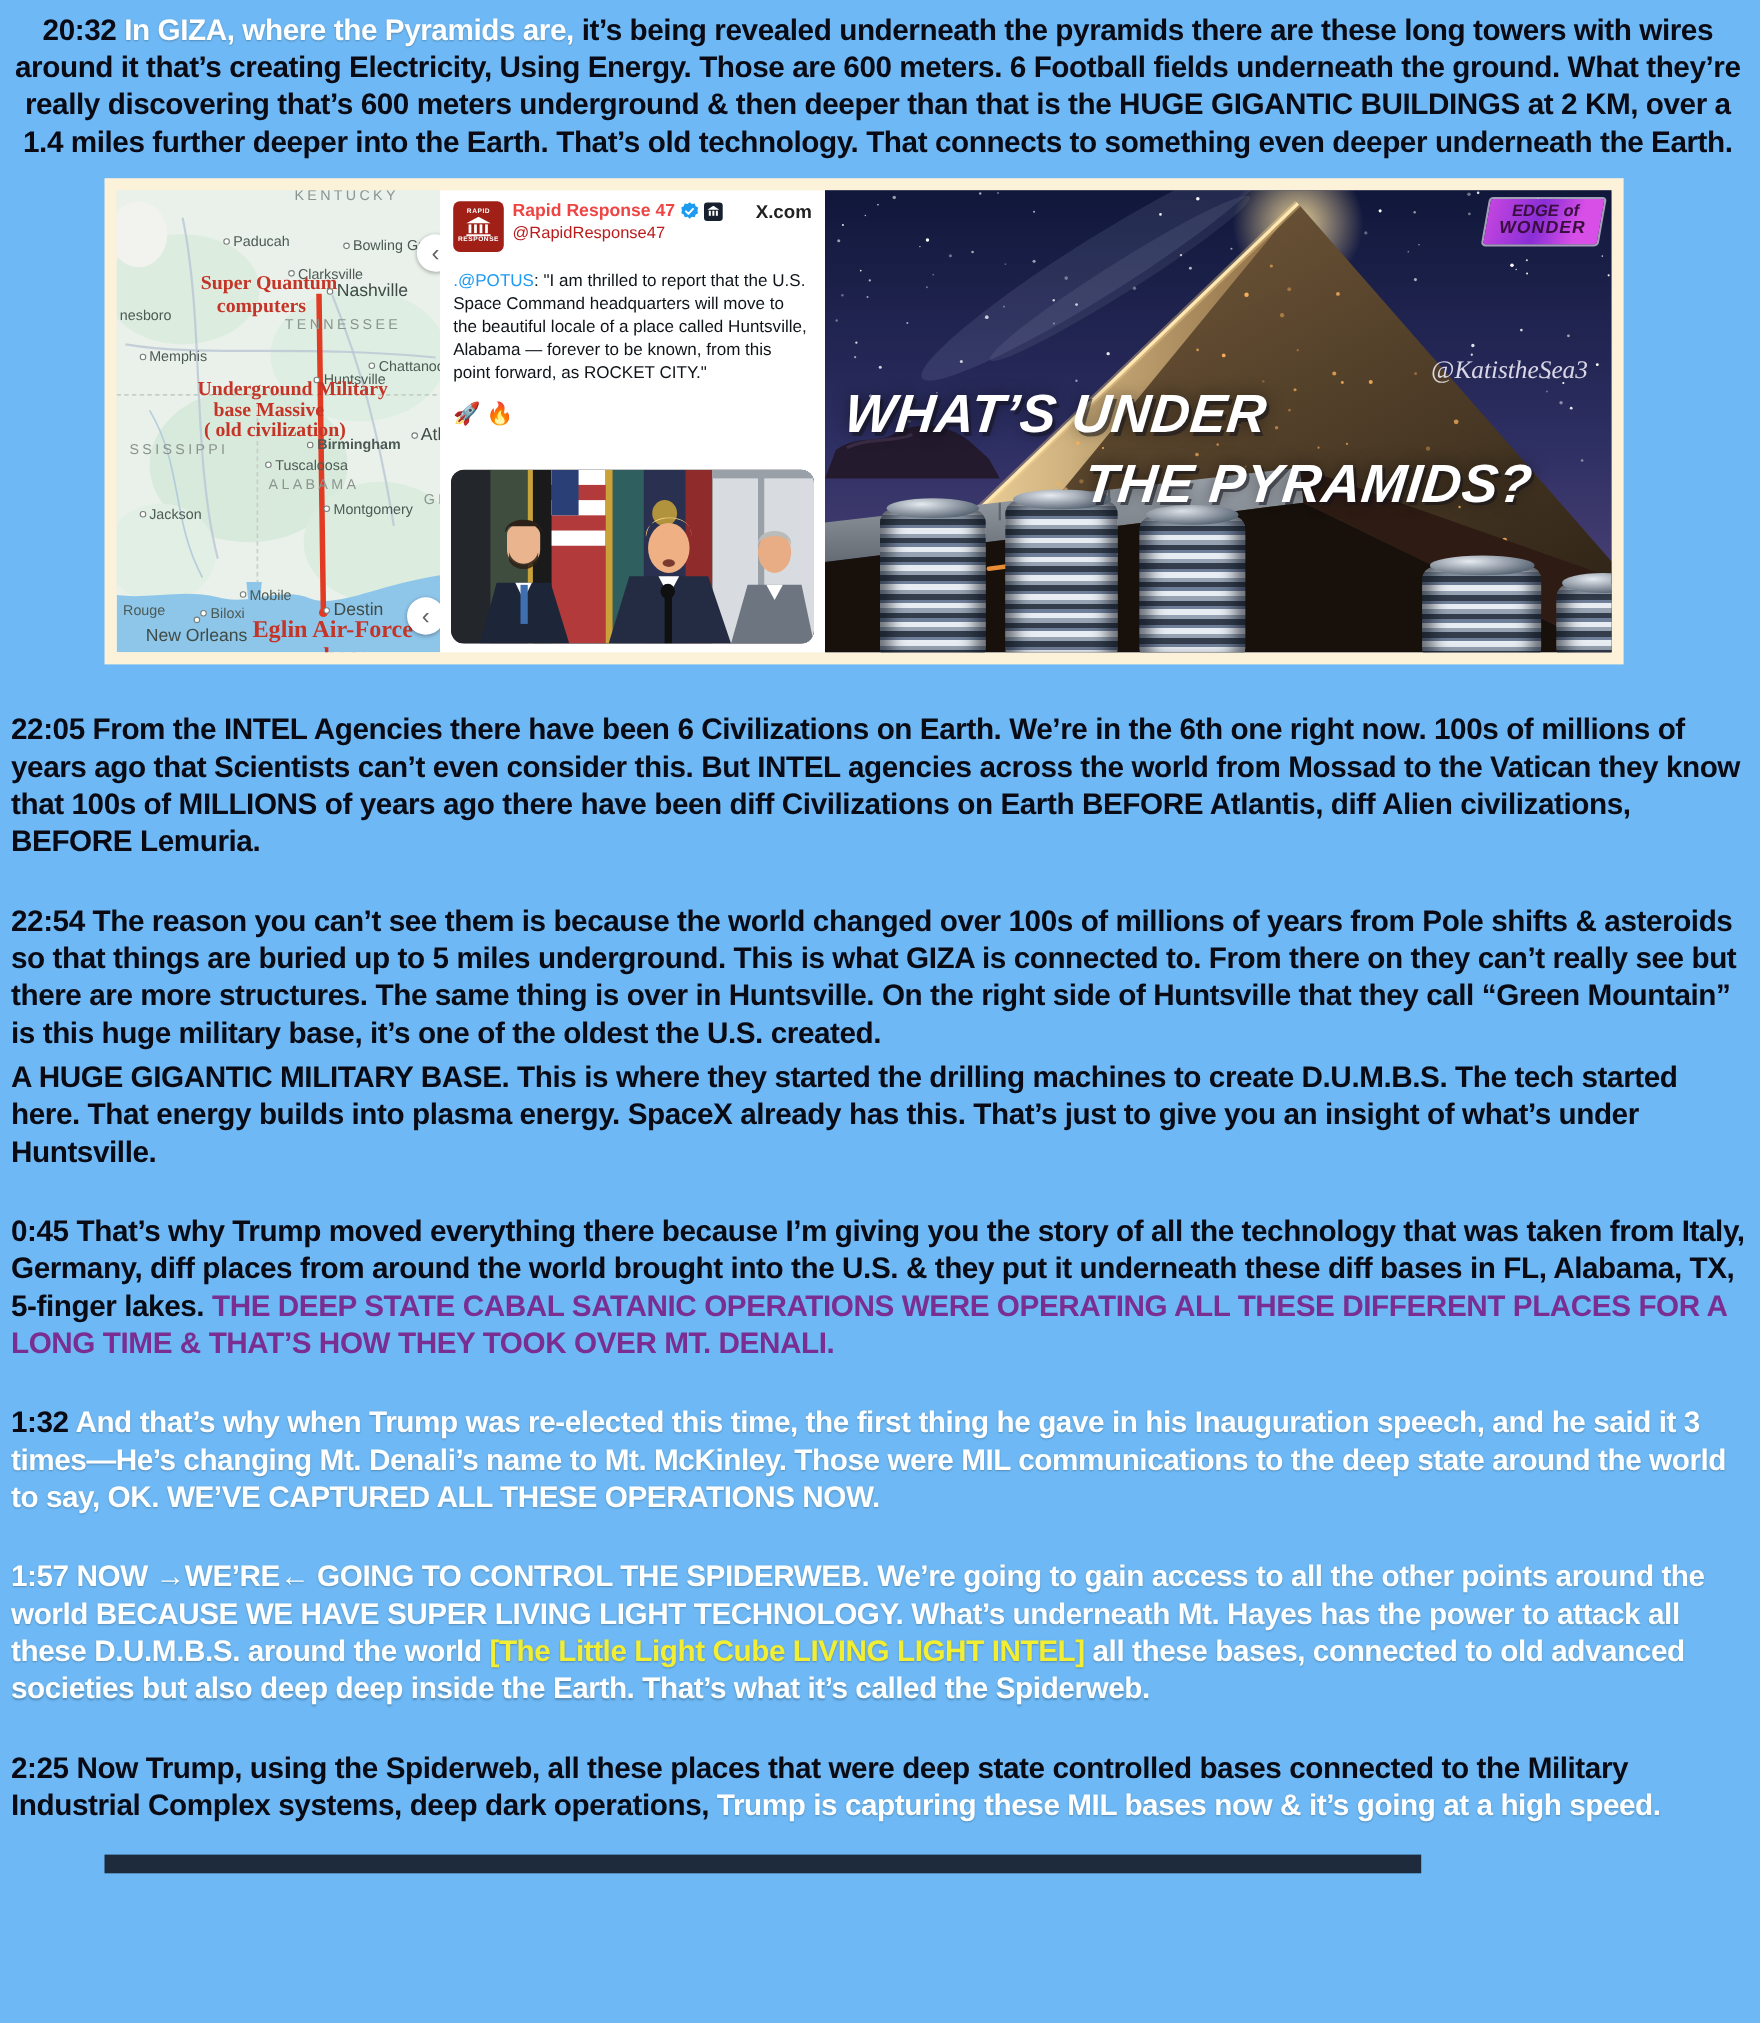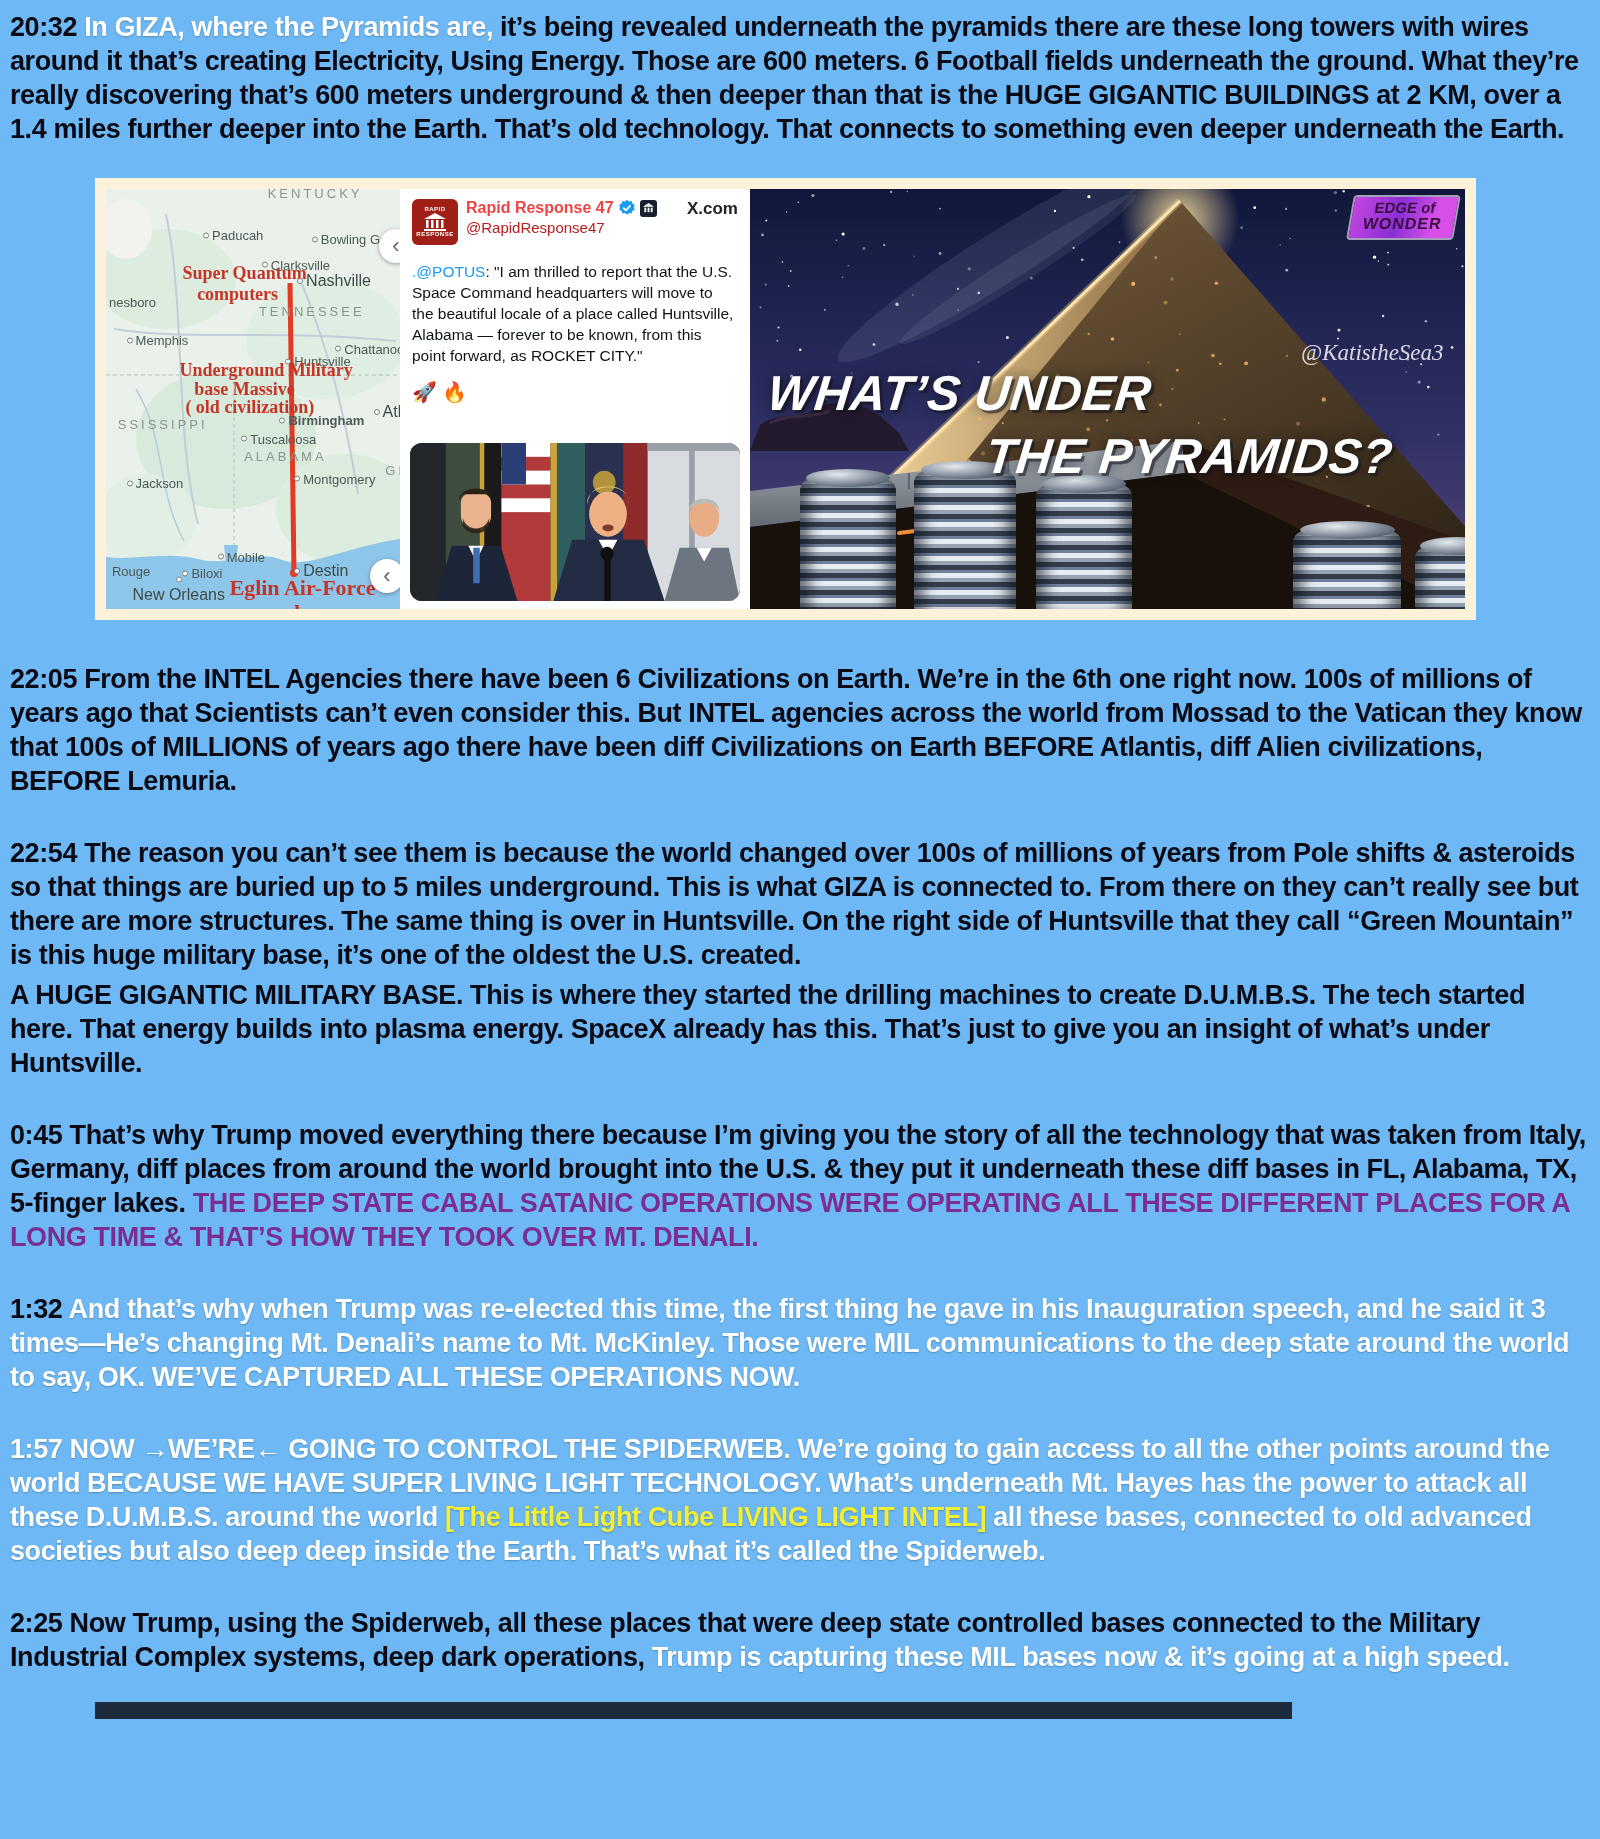--- a/index.html
+++ b/index.html
@@ -12,32 +12,32 @@
   }
   .para{
     margin:0;padding:0 14px 0 10px;
     font-size:27px;font-weight:bold;line-height:34px;letter-spacing:-0.4px;
     color:var(--text_dark);
   }
   .seg-dark{color:var(--text_dark);}
   .seg-white{color:var(--text_white);text-shadow:0 1px 2px rgba(0,0,0,0.25);}
   .seg-purple{color:var(--text_purple);}
   .seg-yellow{color:var(--text_yellow);text-shadow:0 1px 2px rgba(0,0,0,0.25);}
-  #p1{padding-top:10px;}
+  #p1{padding-top:10px;text-align:center;}
   #p2205{margin-top:42px;}
   #p2254{margin-top:38px;}
   #p4{margin-top:6px;}
   #p045{margin-top:38px;}
   #p132{margin-top:38px;}
   #p157{margin-top:38px;}
   #p225{margin-top:38px;}
 
   
   .collage{
-    position:relative;margin:32px 0 0 95px;width:1381px;height:442px;
+    position:relative;margin:16px 0 0 95px;width:1381px;height:442px;
     background:var(--collage_bg);padding:11px;display:flex;
   }
   .panel{position:relative;height:420px;overflow:hidden;}
 
   
   .map{width:294px;background:#e9f1ea;flex:none;}
   .map svg.mapbg{position:absolute;inset:0;}
   .map-labels{position:absolute;inset:0;}
   .mlabel{position:absolute;white-space:nowrap;color:#4c5a54;font-size:13px;
     display:flex;align-items:center;gap:3px;transform:translateY(-50%);font-weight:normal;}

